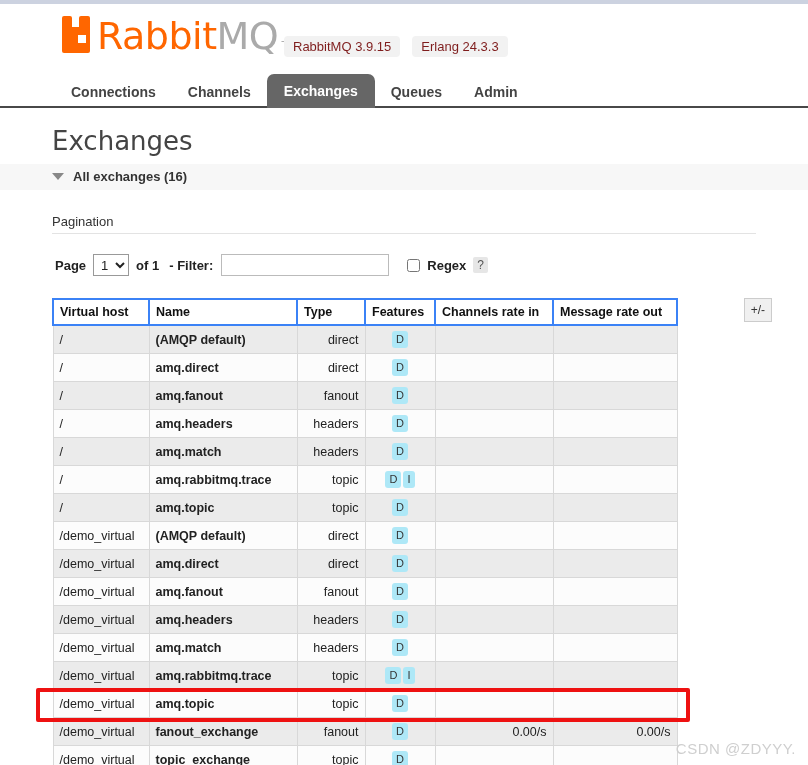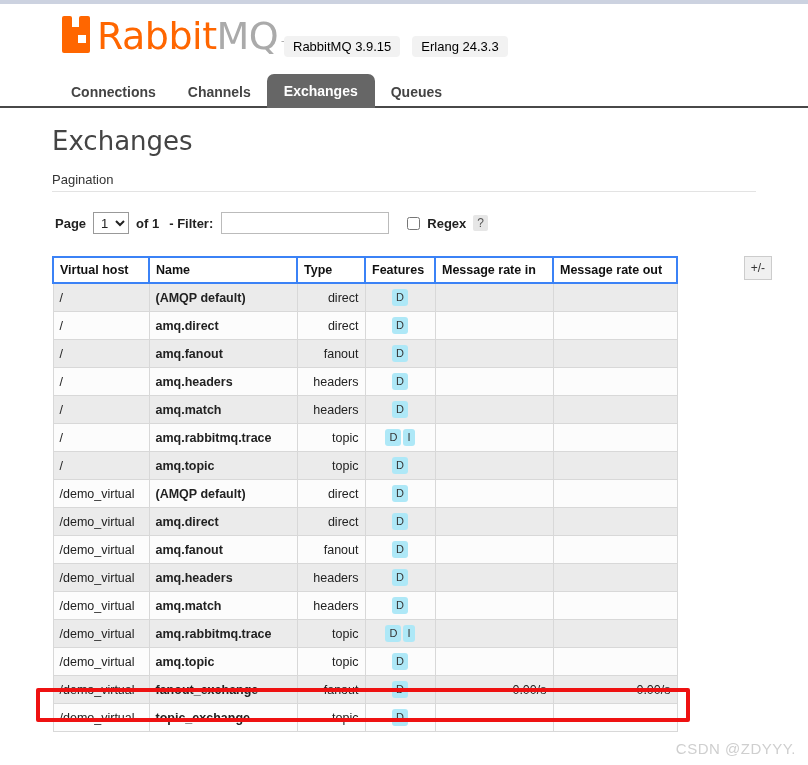--- a/index.html
+++ b/index.html
@@ -58,21 +58,21 @@
   .logo-text .mq { color: #aaa; }
   .logo-tm {
     font-size: 11px; color: #999; margin-left: 3px; margin-bottom: 5px;
     font-family: "Liberation Sans", sans-serif;
   }
   .versions {
     position: absolute; left: 284px; top: 32px;
     display: flex; gap: 12px;
   }
   .version-badge {
-    background: #f2f2f2; color: #000000;
+    background: #f2f2f2; color: #7f1d1d;
     font-size: 13px; padding: 3px 9px; border-radius: 4px;
     white-space: nowrap;
   }
 
   
   .nav {
     position: absolute; top: 72px; left: 0;
     width: 808px; height: 36px;
     border-bottom: 2px solid #484848;
   }
@@ -100,21 +100,21 @@
     background: #f7f7f7;
     font-size: 13px; font-weight: bold; color: #333;
     display: flex; align-items: center;
   }
   .caret {
     display: inline-block; width: 0; height: 0;
     border-left: 6px solid transparent; border-right: 6px solid transparent;
     border-top: 7px solid #888; margin-right: 9px;
   }
   .sub-label {
-    margin: 16px 0 0 52px; font-size: 13px; color: #333;
+    margin: 24px 0 0 52px; font-size: 13px; color: #333;
   }
   .hr {
     margin: 4px 0 0 52px; width: 704px; height: 1px; background: #e3e3e3;
   }
   .filter-row {
     margin: 20px 0 0 55px;
     display: flex; align-items: center; font-size: 13px; color: #222;
   }
   .filter-row .lbl { font-weight: bold; }
   select.page-select {
@@ -220,27 +220,32 @@
       <span class="version-badge">Erlang 24.3.3</span>
     </div>
   </div>
 
   <div class="nav">
     <div class="nav-inner">
       <div class="tab">Connections</div>
       <div class="tab">Channels</div>
       <div class="tab active">Exchanges</div>
       <div class="tab">Queues</div>
+      <div class="tab">Admin</div>
     </div>
   </div>
 
   <div class="content">
 
     <h1 class="page-title">Exchanges</h1>
 
+    <div class="section-head">
+      <span class="caret"></span>
+      <span>All exchanges (16)</span>
+    </div>
 
     <div class="sub-label">Pagination</div>
     <div class="hr"></div>
 
     <div class="filter-row">
       <span class="lbl">Page</span>
       <select class="page-select">
         <option>1</option>
       </select>
       <span class="of-label">of 1</span>
@@ -262,21 +267,21 @@
           <col class="col-feat">
             <col class="col-in">
             <col class="col-out">
         </colgroup>
         <thead>
           <tr>
             <th>Virtual host</th>
             <th>Name</th>
             <th>Type</th>
             <th>Features</th>
-            <th class="num">Message rate in</th>
+            <th class="num">Channels rate in</th>
             <th class="num">Message rate out</th>
           </tr>
         </thead>
         <tbody id="table-body">
             <tr class="even">
               <td class="vhost">/</td>
               <td class="name">(AMQP default)</td>
               <td class="type">direct</td>
               <td class="features"><span class="badge">D</span></td>
               <td class="rate"></td>

